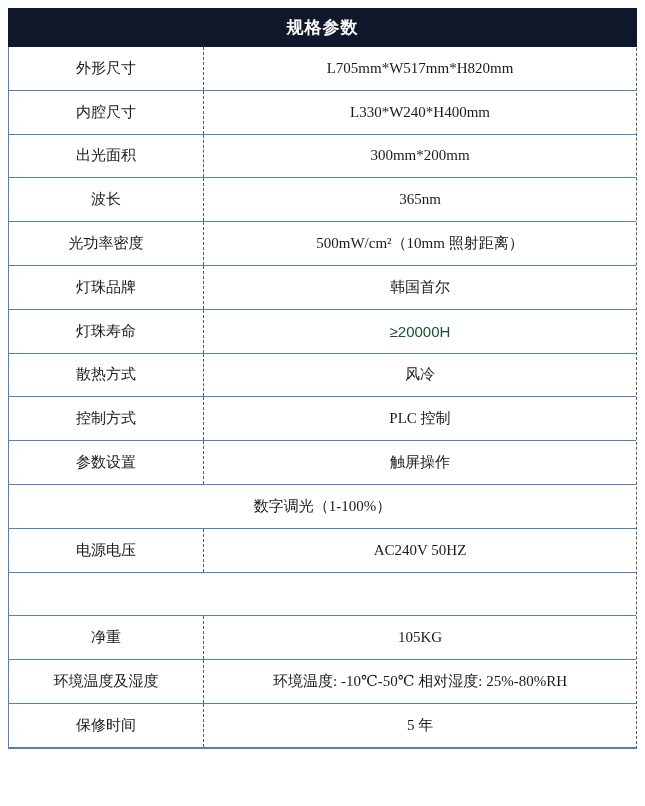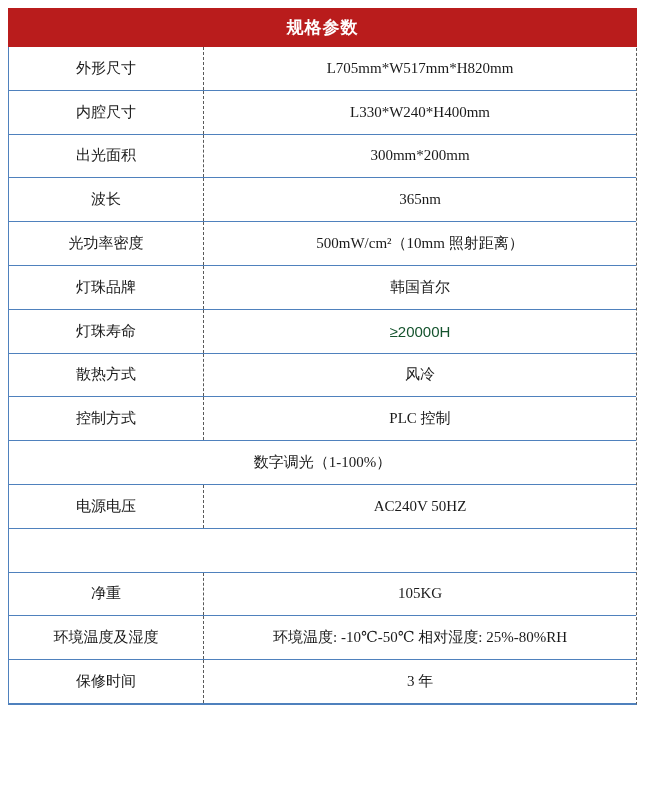--- a/index.html
+++ b/index.html
@@ -19,21 +19,21 @@
   .spec-table {
     width: 629px;
     box-sizing: border-box;
     border-left: 1px solid #4f81bd;
     border-right: 1px dashed #595959;
     border-bottom: 2px solid #4f81bd;
     background: #ffffff;
   }
   .table-header {
     height: 39px;
-    background: #b91c1c;
+    background: #0f172a;
     color: #ffffff;
     font-size: 17px;
     font-weight: bold;
     font-family: "Liberation Sans", "DejaVu Sans", sans-serif;
     display: flex;
     align-items: center;
     justify-content: center;
     letter-spacing: 1px;
     margin-left: -1px;
     margin-right: -1px;
@@ -124,20 +124,24 @@
   <div class="row">
     <div class="cell-label">散热方式</div>
     <div class="cell-value">风冷</div>
   </div>
 
   <div class="row">
     <div class="cell-label">控制方式</div>
     <div class="cell-value">PLC 控制</div>
   </div>
 
+  <div class="row">
+    <div class="cell-label">参数设置</div>
+    <div class="cell-value">触屏操作</div>
+  </div>
 
   <div class="row">
     <div class="cell-value">数字调光（1-100%）</div>
   </div>
 
   <div class="row">
     <div class="cell-label">电源电压</div>
     <div class="cell-value">AC240V 50HZ</div>
   </div>
 
@@ -149,17 +153,17 @@
     <div class="cell-value">105KG</div>
   </div>
 
   <div class="row">
     <div class="cell-label">环境温度及湿度</div>
     <div class="cell-value">环境温度: -10℃-50℃ 相对湿度: 25%-80%RH</div>
   </div>
 
   <div class="row">
     <div class="cell-label">保修时间</div>
-    <div class="cell-value">3 年</div>
+    <div class="cell-value">5 年</div>
   </div>
 </div>
   </div>
 </div>
 
 </body></html>

